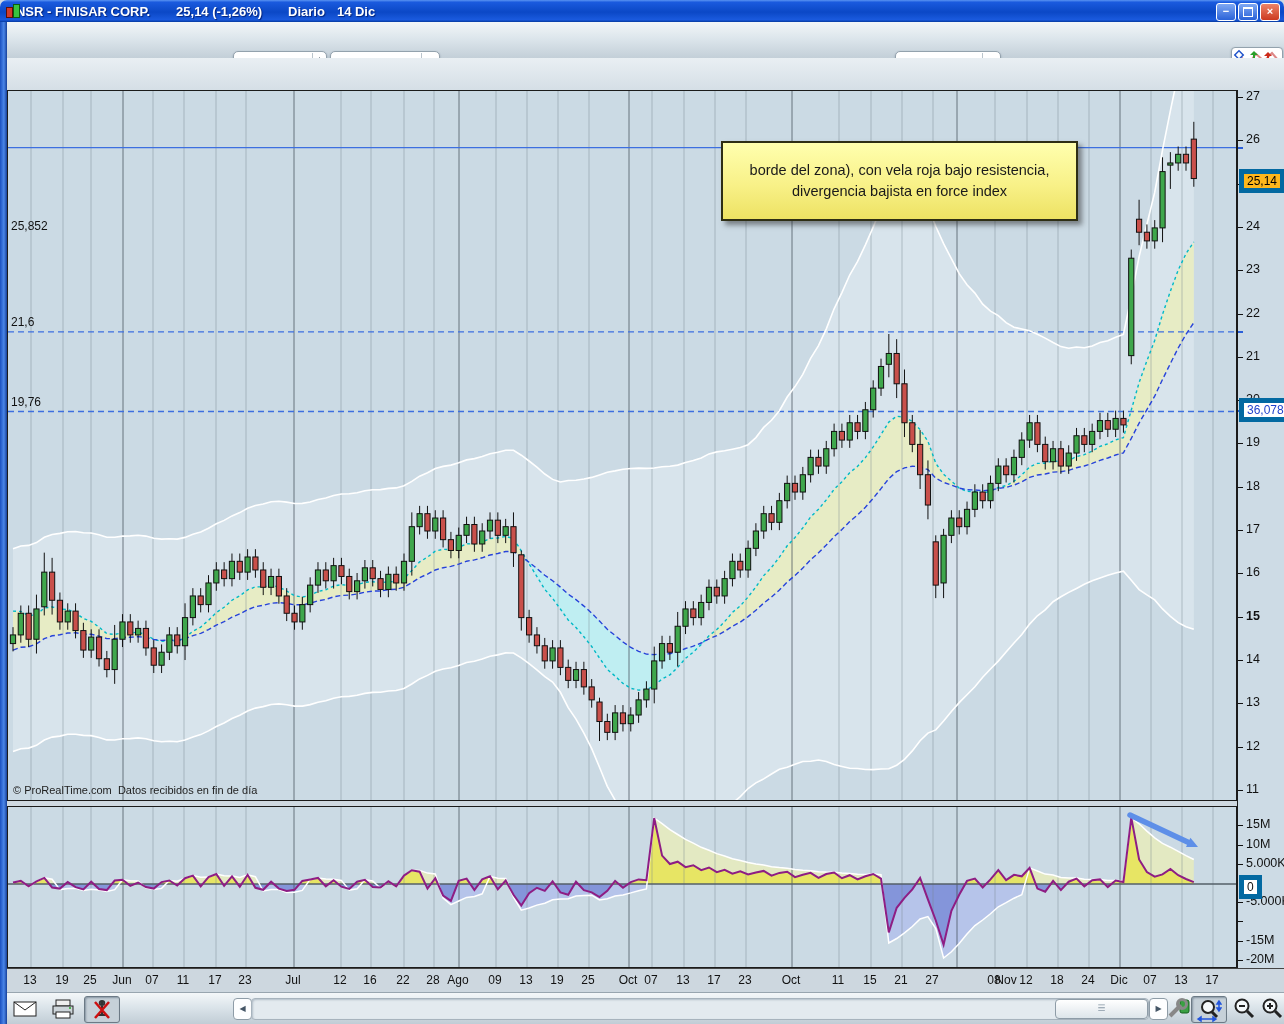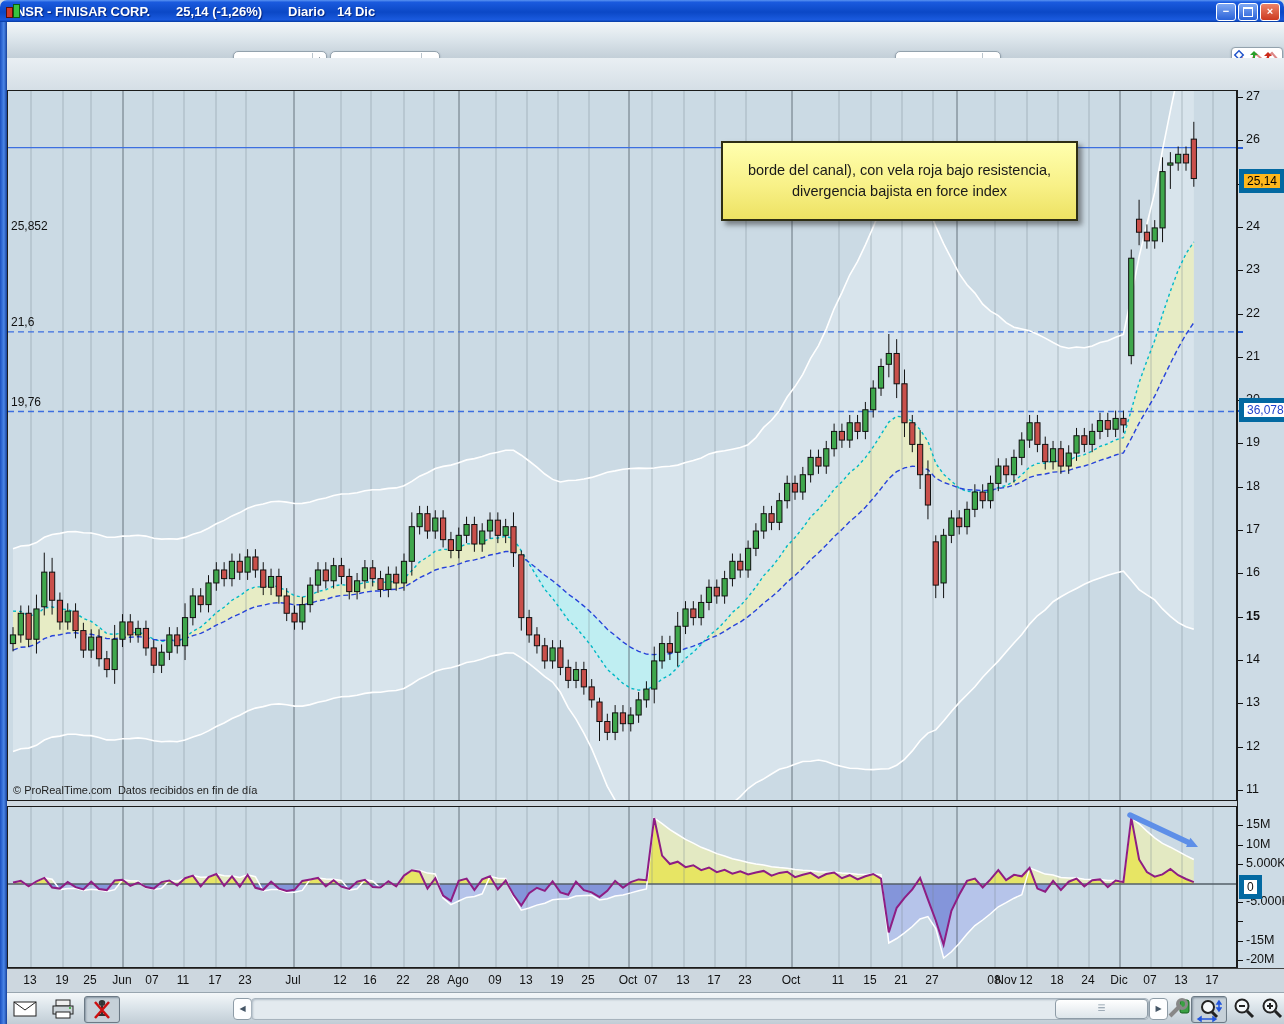--- a/index.html
+++ b/index.html
@@ -133,21 +133,21 @@
   <div id="toolrow2">
     <svg id="undo-ico" width="28" height="26">
       <path d="M20 8 C10 2 4 8 6 15" fill="none" stroke="#2a5fd0" stroke-width="3"></path>
       <path d="M2 12 l6 -1 -3 7 z" fill="#2a5fd0"></path>
       <path d="M22 6 v8 M22 14 l-3 -4 h6 z" stroke="#cc2211" stroke-width="2" fill="#cc2211"></path>
       <path d="M27 22 v-8 M27 14 l-3 4 h6 z" stroke="#119922" stroke-width="2" fill="#119922"></path>
     </svg>
   </div>
 
   <div id="note">
-    <span>borde del canal), con vela roja bajo resistencia,</span>
+    <span>borde del zona), con vela roja bajo resistencia,</span>
     <span>divergencia bajista en force index</span>
   </div>
 
   <div id="price-pane">
     <svg id="price-svg" width="1228" height="709">
         <path d="M5,457.8L12.82,455.0L20.64,454.4L28.46,451.6L36.28,446.3L44.1,443.5L51.92,442.4L59.74,440.7L67.56,440.5L75.38,441.8L83.2,442.0L91.02000000000001,443.8L98.84,446.3L106.66,446.3L114.48,445.1L122.30000000000001,444.9L130.12,444.3L137.94,445.1L145.76,447.2L153.58,448.1L161.4,447.7L169.22,448.1L177.04000000000002,446.4L184.86,443.3L192.68,441.0L200.5,437.2L208.32,432.8L216.14000000000001,429.4L223.96,424.9L231.78,421.6L239.60000000000002,417.3L247.42000000000002,414.4L255.24,413.0L263.06,410.8L270.88,410.3L278.7,411.1L286.52,412.5L294.34000000000003,412.4L302.16,411.0L309.98,408.5L317.8,407.0L325.62,404.5L333.44,403.0L341.26,402.8L349.08000000000004,401.7L356.90000000000003,399.8L364.72,398.8L372.54,398.6L380.36,397.4L388.18,396.9L396,394.8L403.82,390.4L411.64,385.2L419.46000000000004,381.8L427.28000000000003,377.6L435.1,375.4L442.92,374.1L450.74,371.8L458.56,368.9L466.38,367.6L474.20000000000005,365.5L482.02000000000004,362.7L489.84000000000003,361.2L497.66,359.2L505.48,359.3L513.3,364.2L521.12,370.0L528.94,376.2L536.76,383.0L544.58,388.4L552.4,391.0L560.22,389.5L568.04,389.2L575.86,388.0L583.6800000000001,386.4L591.5,383.9L599.32,381.3L607.14,379.9L614.96,378.2L622.78,377.5L630.6,377.1L638.4200000000001,377.4L646.24,377.0L654.0600000000001,375.8L661.88,375.3L669.7,374.1L677.52,371.5L685.34,369.5L693.1600000000001,366.9L700.98,362.9L708.8000000000001,360.9L716.62,359.8L724.44,358.2L732.26,356.6L740.08,353.7L747.9,346.6L755.72,336.4L763.5400000000001,329.3L771.36,319.7L779.1800000000001,306.0L787,295.6L794.82,283.4L802.64,267.4L810.46,254.6L818.28,237.9L826.1,217.8L833.9200000000001,201.6L841.74,184.0L849.5600000000001,170.4L857.38,153.8L865.2,136.1L873.02,117.1L880.84,97.5L888.6600000000001,86.9L896.48,85.4L904.3000000000001,90.4L912.12,101.8L919.94,115.1L927.76,135.5L935.58,152.7L943.4000000000001,167.7L951.22,182.7L959.0400000000001,193.7L966.86,202.1L974.6800000000001,213.1L982.5,220.2L990.32,224.6L998.14,231.7L1005.96,236.2L1013.7800000000001,238.0L1021.6,239.7L1029.42,243.2L1037.24,247.1L1045.06,251.5L1052.88,255.6L1060.7,257.2L1068.52,256.0L1076.3400000000001,256.8L1084.16,255.1L1091.98,251.5L1099.8,249.7L1107.6200000000001,246.2L1115.44,243.4L1123.26,205.5L1131.08,165.6L1138.9,133.3L1146.72,101.4L1154.54,59.1L1162.3600000000001,19.7L1170.18,-17.6L1178,-49.3L1185.82,-74.7L1185.82,538.2L1178,535.8L1170.18,531.6L1162.3600000000001,525.3L1154.54,517.9L1146.72,508.9L1138.9,503.9L1131.08,498.6L1123.26,489.3L1115.44,480.2L1107.6200000000001,481.9L1099.8,484.3L1091.98,487.1L1084.16,489.8L1076.3400000000001,493.2L1068.52,497.5L1060.7,501.4L1052.88,505.8L1045.06,510.7L1037.24,518.9L1029.42,524.8L1021.6,533.1L1013.7800000000001,543.6L1005.96,552.0L998.14,561.0L990.32,570.1L982.5,578.0L974.6800000000001,586.3L966.86,595.7L959.0400000000001,603.7L951.22,611.6L943.4000000000001,620.5L935.58,630.1L927.76,638.9L919.94,642.1L912.12,649.8L904.3000000000001,659.9L896.48,668.4L888.6600000000001,674.2L880.84,677.7L873.02,678.0L865.2,678.6L857.38,678.5L849.5600000000001,677.5L841.74,677.3L833.9200000000001,675.5L826.1,673.6L818.28,670.4L810.46,669.0L802.64,670.2L794.82,670.5L787,673.2L779.1800000000001,676.2L771.36,678.3L763.5400000000001,683.0L755.72,687.9L747.9,691.9L740.08,697.5L732.26,705.6L724.44,712.3L716.62,721.1L708.8000000000001,728.4L700.98,732.8L693.1600000000001,737.0L685.34,741.0L677.52,743.5L669.7,747.2L661.88,750.1L654.0600000000001,749.8L646.24,750.2L638.4200000000001,748.9L630.6,743.6L622.78,735.4L614.96,723.9L607.14,709.1L599.32,695.3L591.5,676.2L583.6800000000001,657.7L575.86,642.2L568.04,628.1L560.22,616.6L552.4,601.3L544.58,591.0L536.76,585.7L528.94,578.8L521.12,572.6L513.3,566.8L505.48,562.0L497.66,561.9L489.84000000000003,563.9L482.02000000000004,565.3L474.20000000000005,568.1L466.38,570.2L458.56,571.5L450.74,574.5L442.92,576.8L435.1,578.0L427.28000000000003,580.3L419.46000000000004,584.4L411.64,587.9L403.82,593.0L396,597.5L388.18,599.5L380.36,600.0L372.54,601.3L364.72,601.4L356.90000000000003,602.4L349.08000000000004,604.3L341.26,605.4L333.44,605.7L325.62,607.2L317.8,609.7L309.98,611.2L302.16,613.6L294.34000000000003,615.1L286.52,615.1L278.7,613.7L270.88,612.9L263.06,613.5L255.24,615.6L247.42000000000002,617.1L239.60000000000002,620.0L231.78,624.2L223.96,627.5L216.14000000000001,632.0L208.32,635.5L200.5,639.9L192.68,643.6L184.86,645.9L177.04000000000002,649.1L169.22,650.8L161.4,650.3L153.58,650.7L145.76,649.8L137.94,647.7L130.12,646.9L122.30000000000001,647.6L114.48,647.7L106.66,649.0L98.84,648.9L91.02000000000001,646.5L83.2,644.6L75.38,644.4L67.56,643.2L59.74,643.3L51.92,645.1L44.1,646.1L36.28,649.0L28.46,654.3L20.64,657.1L12.82,657.7L5,660.4Z" fill="#d8e4ec"></path>
         <path d="M5.0,520.1L12.8,520.4L20.6,524.7L28.5,523.7L36.3,517.1L44.1,515.9L51.9,518.2L59.7,518.5L67.6,521.8L75.4,527.5L83.2,530.4L91.0,536.1L98.8,542.6L106.7,543.5L114.5,541.6L122.3,541.9L130.1,541.2L137.9,543.6L145.8,548.4L146.7,548.6L146.7,548.6L145.8,548.5L137.9,546.4L130.1,545.6L122.3,546.2L114.5,546.4L106.7,547.7L98.8,547.6L91.0,545.1L83.2,543.3L75.4,543.1L67.6,541.8L59.7,542.0L51.9,543.8L44.1,544.8L36.3,547.6L28.5,552.9L20.6,555.7L12.8,556.3L5.0,559.1Z" fill="#e7ecc5"></path>
         <path d="M146.7,548.6L153.6,550.3L161.4,549.3L169.2,550.2L172.2,548.8L172.2,548.8L169.2,549.4L161.4,549.0L153.6,549.4L146.7,548.6Z" fill="#bfeef2"></path>
         <path d="M172.2,548.8L177.0,546.6L184.9,540.2L192.7,536.1L200.5,529.3L208.3,521.5L216.1,516.3L224.0,509.2L231.8,504.9L239.6,498.9L247.4,495.9L255.2,495.9L263.1,494.3L270.9,496.0L278.7,500.0L286.5,504.8L294.3,506.1L302.2,504.3L310.0,500.4L317.8,498.8L325.6,495.0L333.4,493.6L341.3,494.7L349.1,493.9L356.9,491.3L364.7,490.7L372.5,491.9L380.4,490.6L388.2,490.8L396.0,487.6L403.8,479.6L411.6,470.9L419.5,466.1L427.3,460.1L435.1,458.4L442.9,458.5L450.7,456.3L458.6,452.8L466.4,452.9L474.2,450.9L482.0,447.5L489.8,447.0L497.7,445.3L505.5,447.8L513.3,459.9L519.4,470.1L519.4,470.1L513.3,465.5L505.5,460.6L497.7,460.5L489.8,462.5L482.0,464.0L474.2,466.8L466.4,468.9L458.6,470.2L450.7,473.1L442.9,475.4L435.1,476.7L427.3,479.0L419.5,483.1L411.6,486.6L403.8,491.7L396.0,496.2L388.2,498.2L380.4,498.7L372.5,500.0L364.7,500.1L356.9,501.1L349.1,503.0L341.3,504.1L333.4,504.4L325.6,505.9L317.8,508.4L310.0,509.8L302.2,512.3L294.3,513.8L286.5,513.8L278.7,512.4L270.9,511.6L263.1,512.2L255.2,514.3L247.4,515.7L239.6,518.7L231.8,522.9L224.0,526.2L216.1,530.7L208.3,534.1L200.5,538.6L192.7,542.3L184.9,544.6L177.0,547.8L172.2,548.8Z" fill="#e7ecc5"></path>
         <path d="M519.4,470.1L521.1,472.9L528.9,485.5L536.8,498.4L544.6,507.4L552.4,518.0L560.2,529.0L568.0,536.6L575.9,545.8L583.7,555.5L591.5,567.0L599.3,578.4L607.1,585.1L615.0,592.4L622.8,597.3L630.6,599.1L638.4,598.9L646.2,594.5L654.1,588.0L661.9,583.9L669.7,576.4L677.5,567.4L685.3,561.1L693.2,553.5L695.7,550.6L695.7,550.6L693.2,552.0L685.3,555.2L677.5,557.5L669.7,560.7L661.9,562.7L654.1,562.8L646.2,563.6L638.4,563.1L630.6,560.3L622.8,556.5L615.0,551.0L607.1,544.5L599.3,538.3L591.5,530.1L583.7,522.1L575.9,515.1L568.0,508.6L560.2,503.1L552.4,496.1L544.6,489.7L536.8,484.3L528.9,477.5L521.1,471.3L519.4,470.1Z" fill="#bfeef2"></path>

